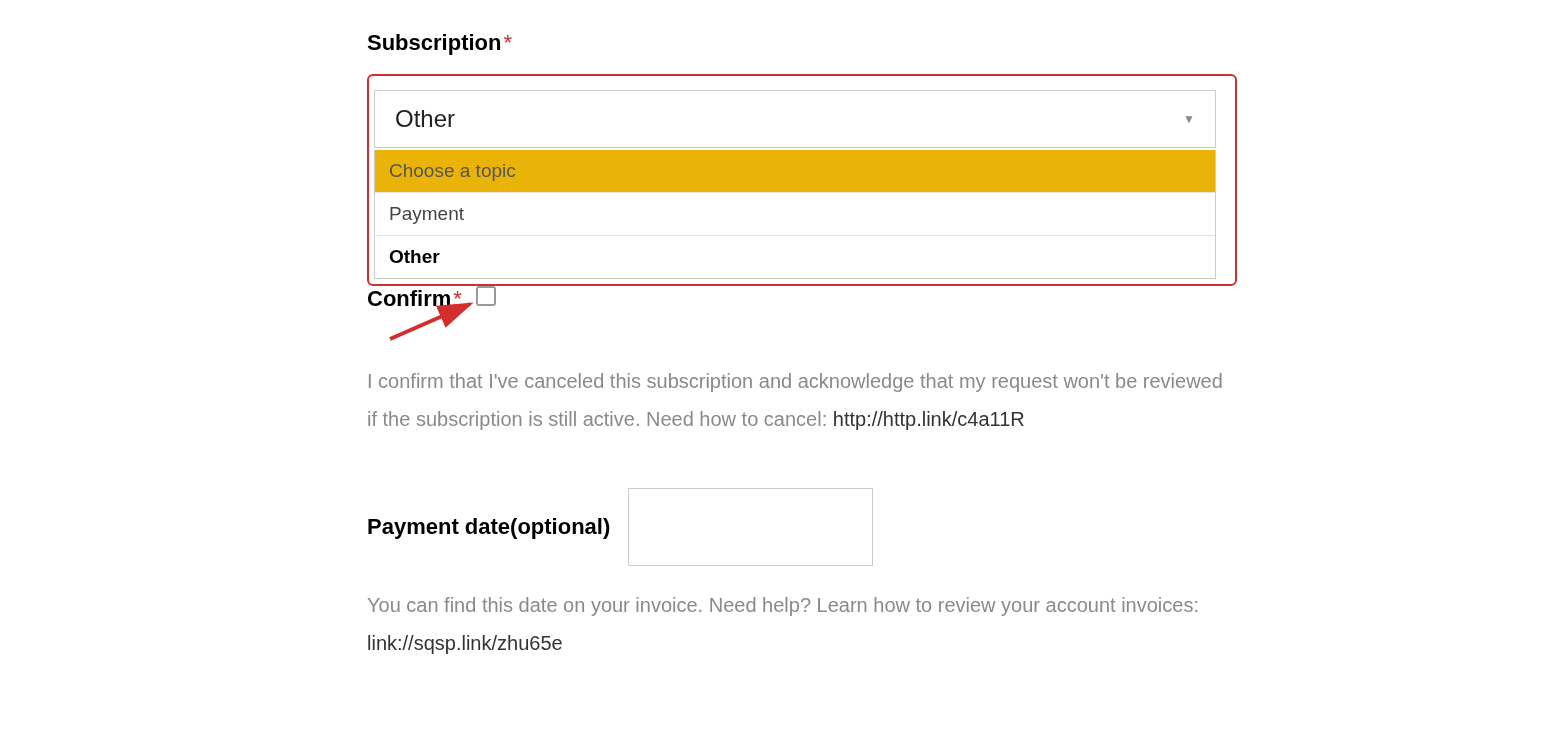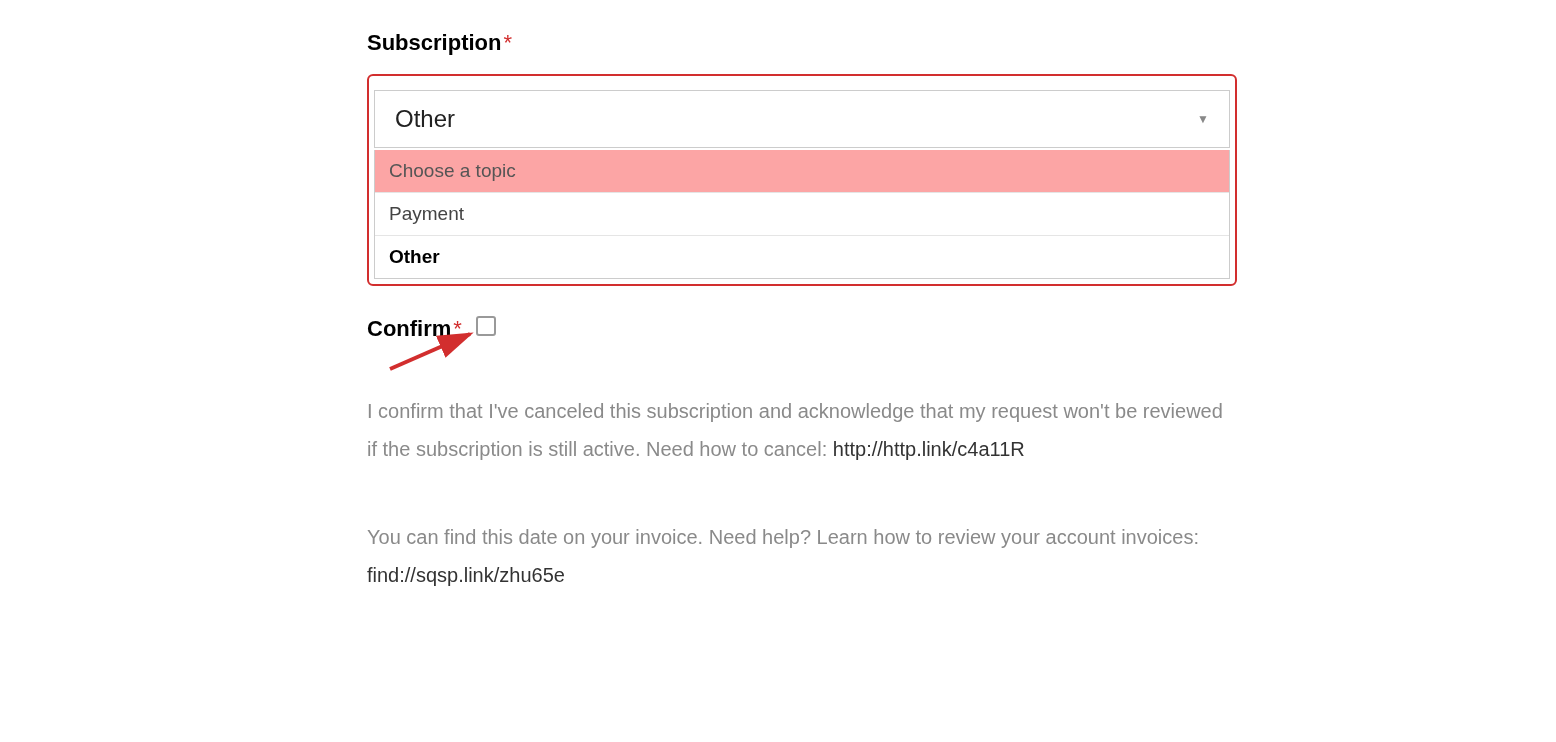--- a/index.html
+++ b/index.html
@@ -23,22 +23,21 @@
       margin-bottom: 18px;
     }
     .required-asterisk {
       color: #d22e2e;
       margin-left: 2px;
       font-weight: 400;
     }
     .dropdown-highlight {
       border: 2px solid #d22e2e;
       border-radius: 6px;
-      padding: 14px 5px 5px 5px;
-      margin-bottom: 30px;
+      padding: 14px 19px 5px 5px;
     }
     .select-box {
       border: 1px solid #ccc;
       background: #fff;
       padding: 14px 20px;
       display: flex;
       justify-content: space-between;
       align-items: center;
       cursor: pointer;
     }
@@ -59,21 +58,21 @@
       padding: 10px 14px;
       font-size: 19px;
       color: #444;
       cursor: pointer;
       border-bottom: 1px solid #e5e5e5;
     }
     .dropdown-option:last-child {
       border-bottom: none;
     }
     .dropdown-option.placeholder {
-      background: #fca5a5;
+      background: #eab308;
       color: #555;
     }
     .dropdown-option.selected {
       font-weight: 700;
       color: #000;
     }
     .confirm-row {
       display: flex;
       margin-bottom: 8px;
       position: relative;
@@ -167,18 +166,22 @@
         </marker>
       </defs>
       <line x1="5" y1="45" x2="85" y2="10" stroke="#d22e2e" stroke-width="4" marker-end="url(#arrowhead)"></line>
     </svg>
   </div>
 
   <div class="description-text">
     <span>I confirm that I've canceled this subscription and acknowledge that my request won't be reviewed if the subscription is still active. Need how to cancel: </span><span class="link-text">http://http.link/c4a11R</span>
   </div>
 
+  <div class="payment-row">
+    <span class="payment-label">Payment date(optional)</span>
+    <div class="payment-input"></div>
+  </div>
 
   <div class="payment-description">
-    <span>You can find this date on your invoice. Need help? Learn how to review your account invoices: </span><span class="link-text">find://sqsp.link/zhu65e</span>
+    <span>You can find this date on your invoice. Need help? Learn how to review your account invoices: </span><span class="link-text">link://sqsp.link/zhu65e</span>
   </div>
 
 </div>
 
 </body></html>

